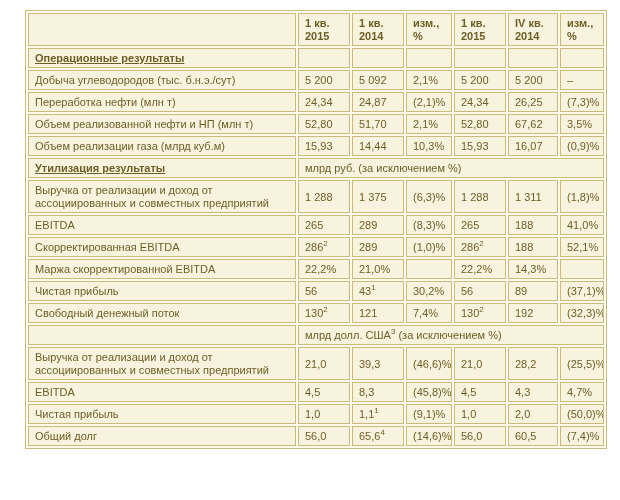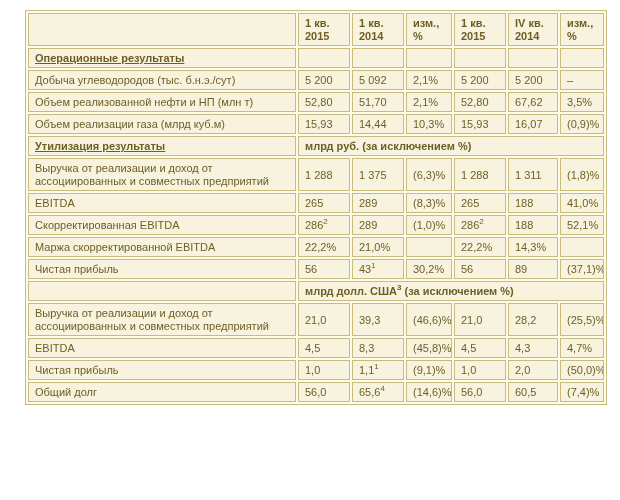--- a/index.html
+++ b/index.html
@@ -37,21 +37,21 @@
     color:var(--text);
     overflow:hidden;
   }
   th{font-weight:bold;vertical-align:middle;}
   .label-cell{}
   .section-link{
     font-weight:bold;
     text-decoration:underline;
     cursor:pointer;
   }
-  .span-cell{font-weight:bold;}
+  .span-cell{font-weight:normal;}
   sup{font-size:8px;line-height:0;vertical-align:super;}
   tr.section-row td{height:18px;}
 </style>
 </head>
 <body>
 
 <div class="table-wrap">
   <table class="fin">
     <colgroup>
       <col style="width:268px">
@@ -86,20 +86,29 @@
         <tr>
           <td class="label-cell">Добыча углеводородов (тыс. б.н.э./сут)</td>
           <td>5 200</td>
           <td>5 092</td>
           <td>2,1%</td>
           <td>5 200</td>
           <td>5 200</td>
           <td>–</td>
         </tr>
         <tr>
+          <td class="label-cell">Переработка нефти (млн т)</td>
+          <td>24,34</td>
+          <td>24,87</td>
+          <td>(2,1)%</td>
+          <td>24,34</td>
+          <td>26,25</td>
+          <td>(7,3)%</td>
+        </tr>
+        <tr>
           <td class="label-cell">Объем реализованной нефти и НП (млн т)</td>
           <td>52,80</td>
           <td>51,70</td>
           <td>2,1%</td>
           <td>52,80</td>
           <td>67,62</td>
           <td>3,5%</td>
         </tr>
         <tr>
           <td class="label-cell">Объем реализации газа (млрд куб.м)</td>
@@ -152,20 +161,29 @@
         </tr>
         <tr>
           <td class="label-cell">Чистая прибыль</td>
           <td>56</td>
           <td>43<sup>1</sup></td>
           <td>30,2%</td>
           <td>56</td>
           <td>89</td>
           <td>(37,1)%</td>
         </tr>
+        <tr>
+          <td class="label-cell">Свободный денежный поток</td>
+          <td>130<sup>2</sup></td>
+          <td>121</td>
+          <td>7,4%</td>
+          <td>130<sup>2</sup></td>
+          <td>192</td>
+          <td>(32,3)%</td>
+        </tr>
         <tr class="section-row">
           <td class="label-cell"></td>
           <td colspan="6" class="span-cell">млрд долл. США<sup>3</sup> (за исключением %)</td>
         </tr>
         <tr>
           <td class="label-cell">Выручка от реализации и доход от ассоциированных и совместных предприятий</td>
           <td>21,0</td>
           <td>39,3</td>
           <td>(46,6)%</td>
           <td>21,0</td>

